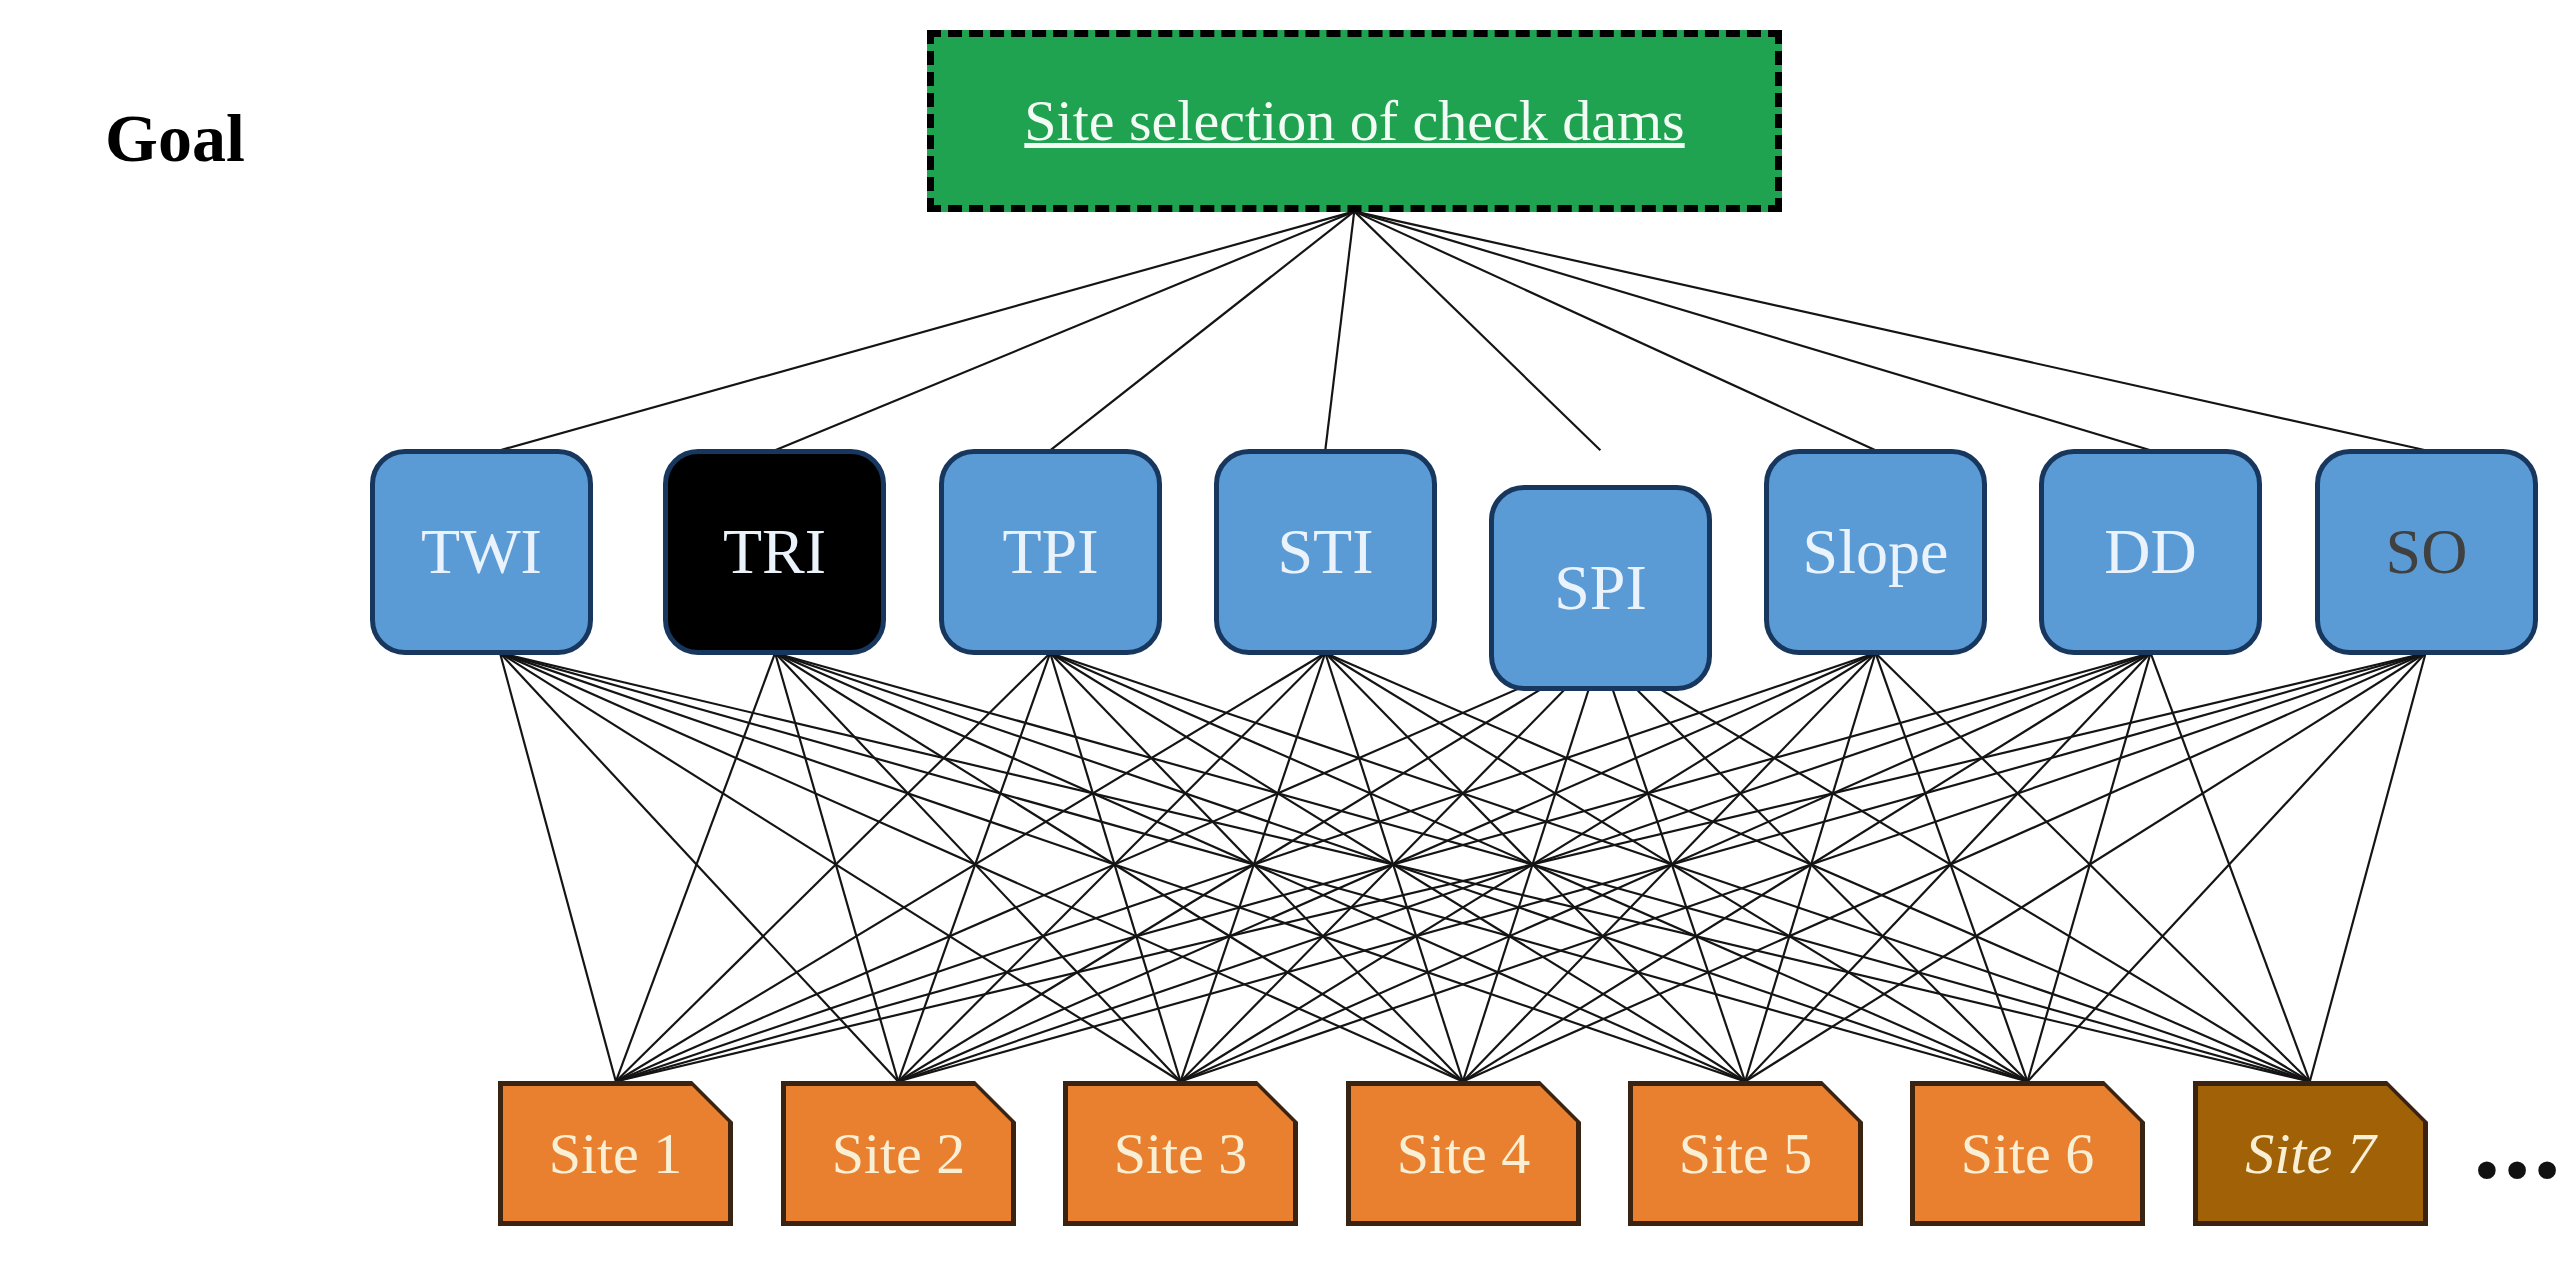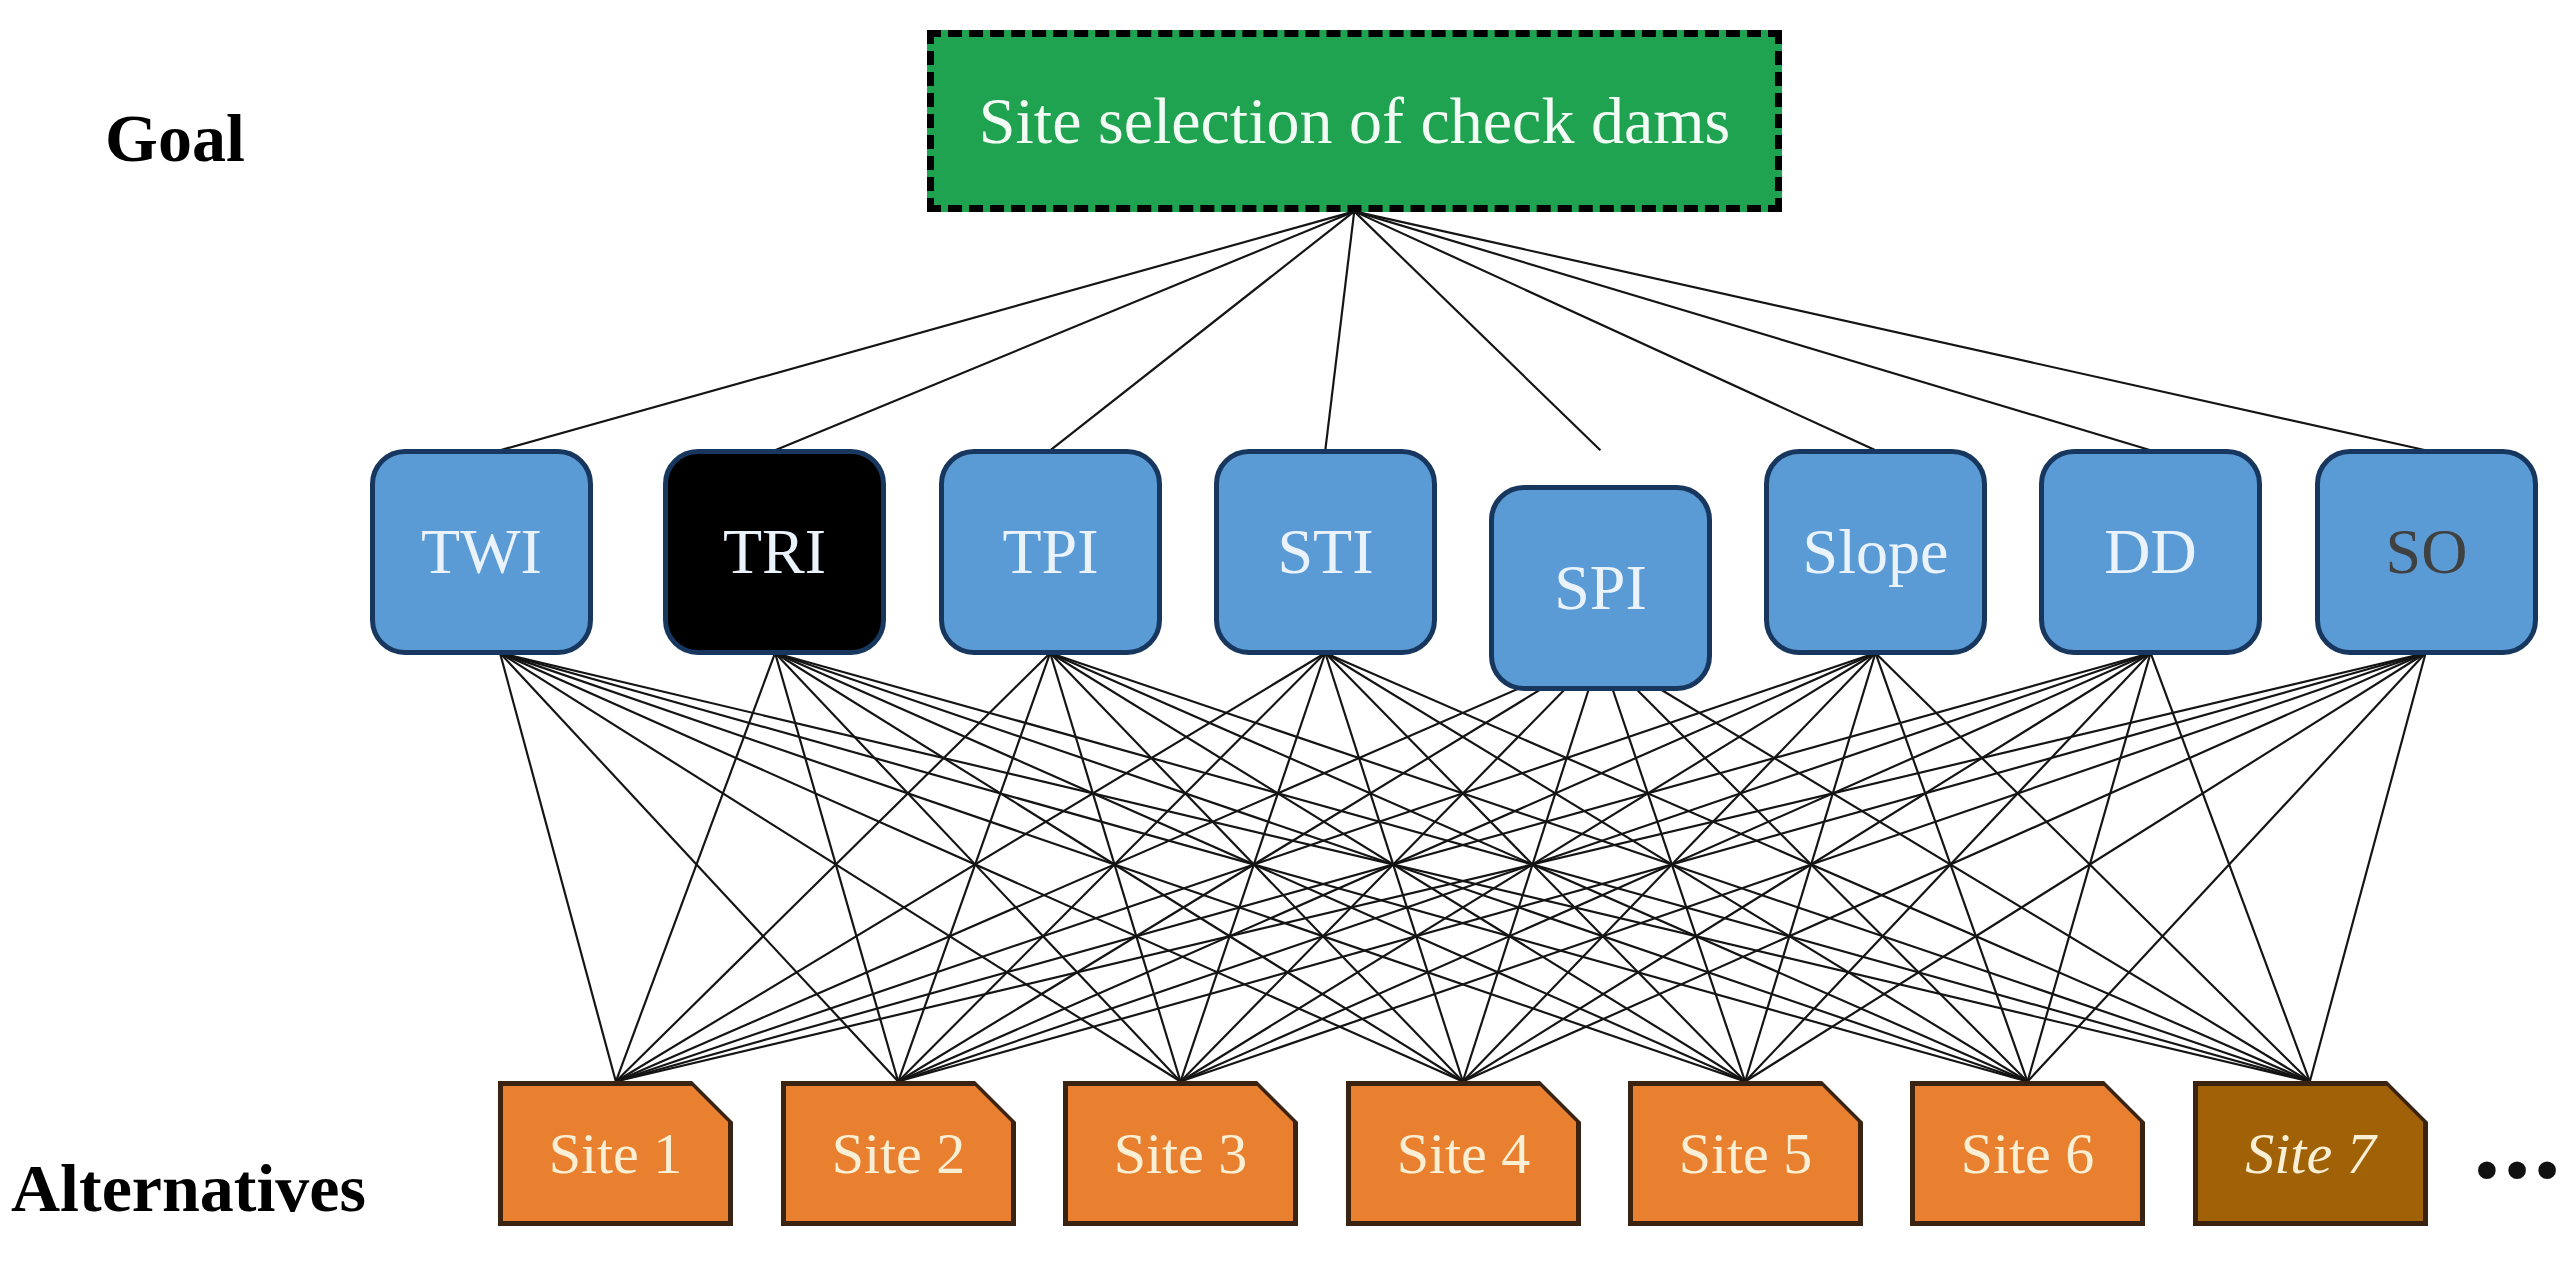--- a/index.html
+++ b/index.html
@@ -40,23 +40,24 @@
     z-index: 2;
     left: 927px; top: 30px;
     width: 855px; height: 182px;
     box-sizing: border-box;
     border: 7.2px dashed #000000;
     display: flex;
     align-items: center;
     justify-content: center;
   }
   .goal-box span {
-    font-size: 66px;
-    line-height: 1;
-    white-space: nowrap;
+    font-size: 58px;
+    line-height: 1;
+    white-space: nowrap;
+    text-decoration: underline;
   }
   .criteria-box {
     position: absolute;
     z-index: 2;
     width: 223px; height: 206px;
     top: 449px;
     box-sizing: border-box;
     border-radius: 35px;
     display: flex;
     align-items: center;
@@ -172,21 +173,20 @@
         <line x1="3350" y1="902" x2="2020" y2="1494" stroke="#141414" stroke-width="3"></line>
         <line x1="3350" y1="902" x2="2410" y2="1494" stroke="#141414" stroke-width="3"></line>
         <line x1="3350" y1="902" x2="2800" y2="1494" stroke="#141414" stroke-width="3"></line>
         <line x1="3350" y1="902" x2="3190" y2="1494" stroke="#141414" stroke-width="3"></line>
       </g>
   </svg>
 
   <div class="row-label" id="goal-label" style="color: rgb(0, 0, 0);">Goal</div>
 
 
-  <div class="row-label" id="alternatives-label" style="color: rgb(0, 0, 0);">Alternatives</div>
 
   <div class="goal-box" id="goal-box" style="background: rgb(31, 163, 81); border-color: rgb(0, 0, 0);">
     <span style="color: rgb(242, 251, 244);">Site selection of check dams</span>
   </div>
 
   <div id="criteria-row">
       <div class="criteria-box" style="left: 370px; background: rgb(91, 155, 213); border: 5.8px solid rgb(23, 55, 94);">
         <span style="color: rgb(234, 243, 252);">TWI</span>
       </div>
       <div class="criteria-box" style="left: 663px; background: #000000; border: 5.8px solid rgb(23, 55, 94);">

